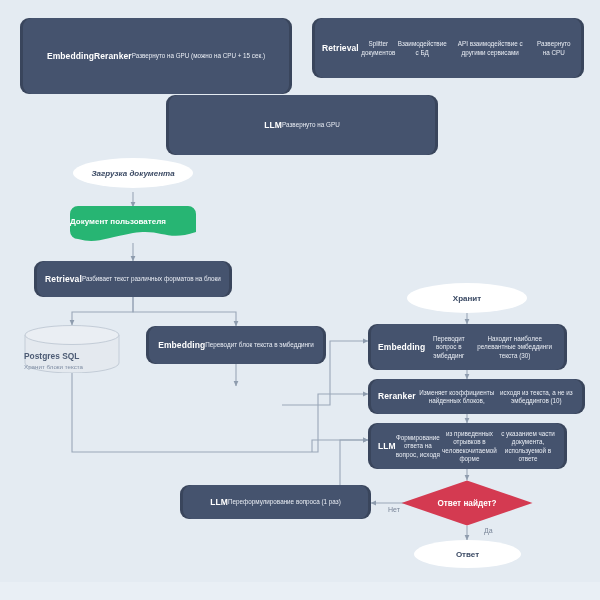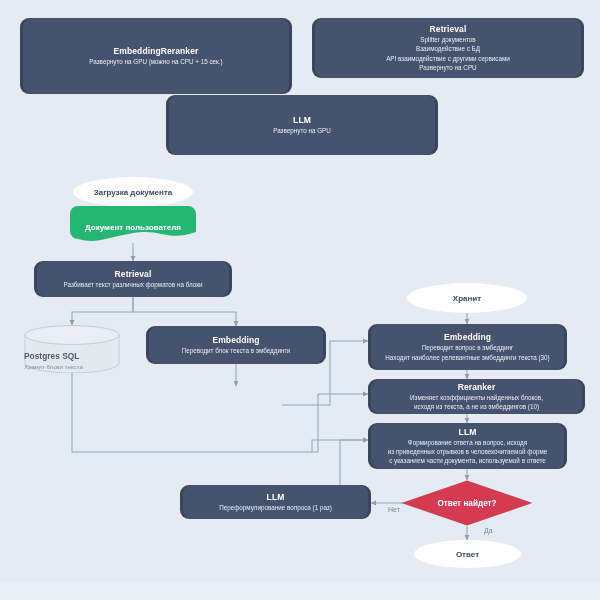--- a/index.html
+++ b/index.html
@@ -25,21 +25,21 @@
   svg.wires {
     position: absolute;
     left: 0; top: 0;
     width: 600px; height: 600px;
     pointer-events: none;
   }
   .node {
     position: absolute;
     box-sizing: border-box;
     display: flex;
-    flex-direction: column;
+    flex-direction: row;
     align-items: center;
     justify-content: center;
     text-align: center;
     z-index: 2;
   }
   
   .box {
     background: #45536e;
     border-radius: 9px;
     color: #ffffff;
@@ -68,26 +68,25 @@
     font-weight: bold;
     font-size: 8px;
     color: #3b4a64;
   }
   
   .doc-wrap { position: absolute; z-index: 2; }
   .doc-label {
     position: absolute;
     left: 0; right: 0;
     top: 11px;
-    text-align: center;
+    text-align: left;
     font-size: 8px;
     font-weight: bold;
     color: #ffffff;
     pointer-events: none;
-    margin-top: 6px;
   }
   
   .cyl-wrap { position: absolute; z-index: 2; }
   .cyl-text {
     position: absolute;
     left: 0; right: 0;
     top: 26px;
     text-align: left;
     color: #5c6b85;
     pointer-events: none;
@@ -179,21 +178,21 @@
     <div class="sub">Взаимодействие с БД</div>
     <div class="sub">API взаимодействие с другими сервисами</div>
     <div class="sub">Развернуто на CPU</div>
   </div>
 
   <div class="node box" style="left:166px; top:95px; width:272px; height:60px;">
     <div class="title">LLM</div>
     <div class="sub">Развернуто на GPU</div>
   </div>
 
-  <div class="node ellipse" style="left:73px; top:177px; width:120px; height:30px;">
+  <div class="node ellipse" style="left:73px; top:158px; width:120px; height:30px;font-style:italic;">
     <div class="title">Загрузка документа</div>
   </div>
 
   <div class="doc-wrap" style="left:70px; top:206px; width:126px; height:40px;">
     <svg viewBox="0 0 126 40" width="126" height="40">
       <path d="M8,0 H118 a8,8 0 0 1 8,8 V26
                C96,36 92,22 63,27 C36,32 26,38 8,33
                a8,8 0 0 1 -8,-8 V8 a8,8 0 0 1 8,-8 z" fill="#27b573"></path>
     </svg>
     <div class="doc-label">Документ пользователя</div>

